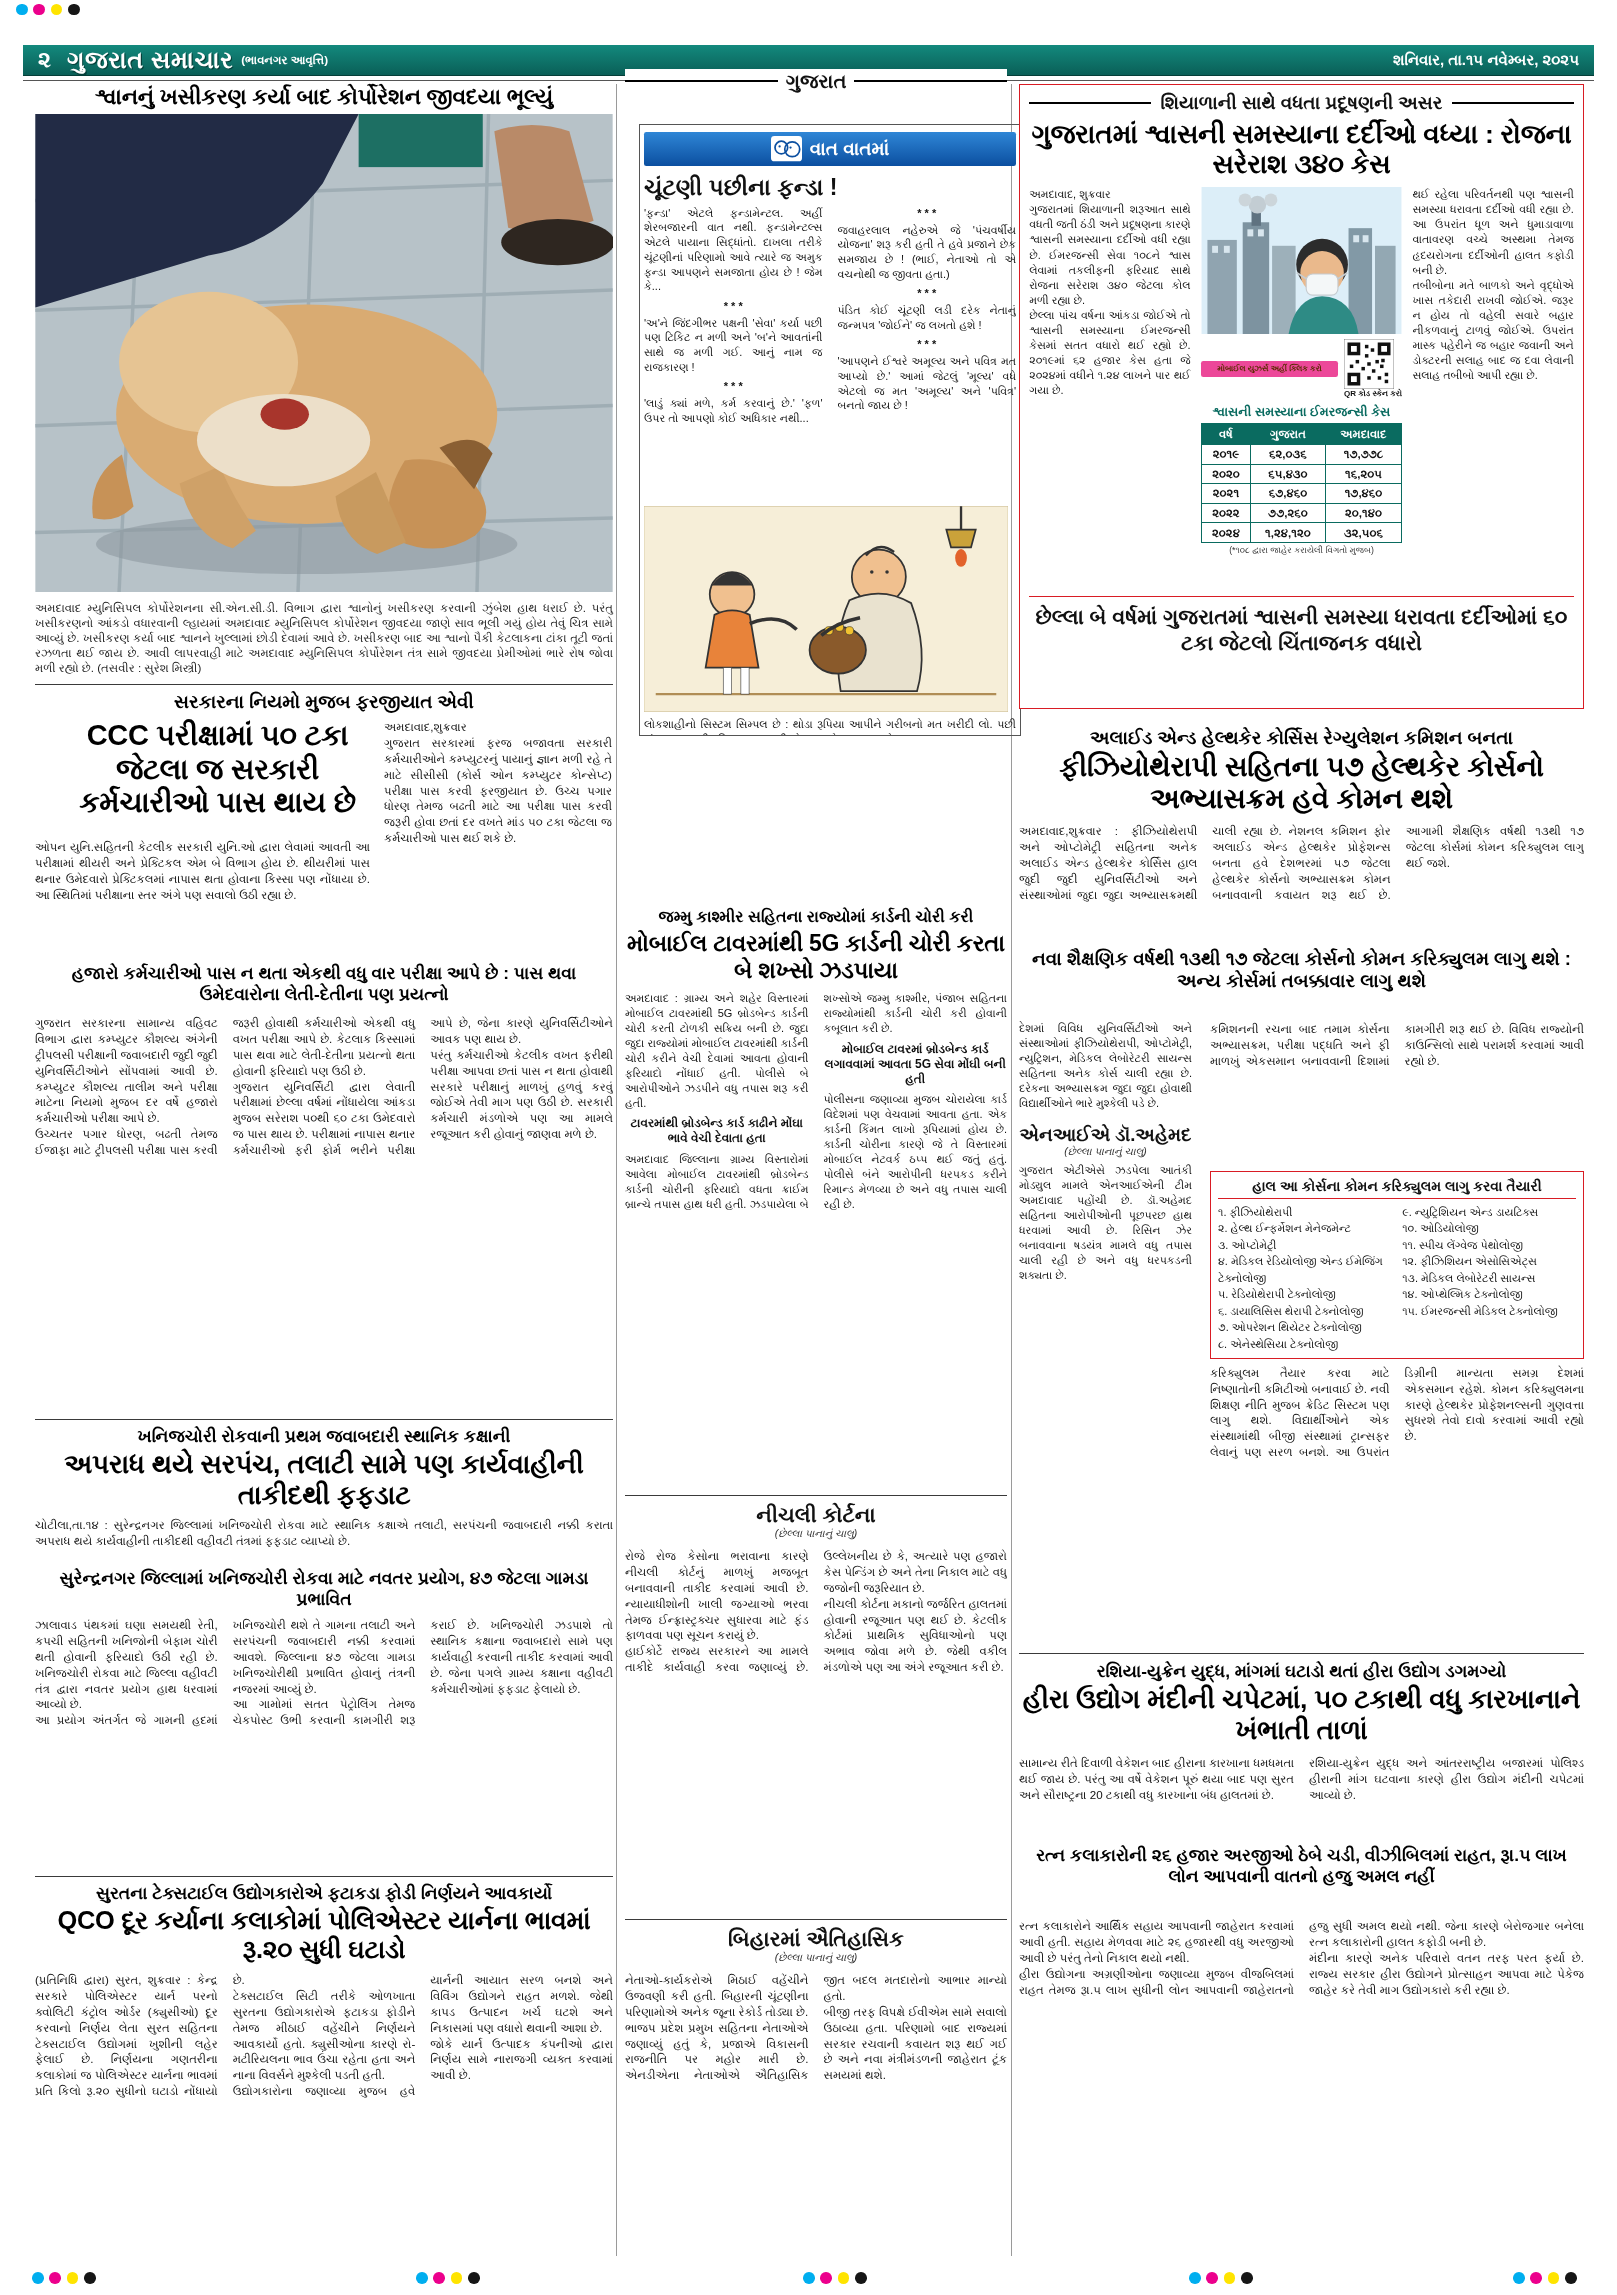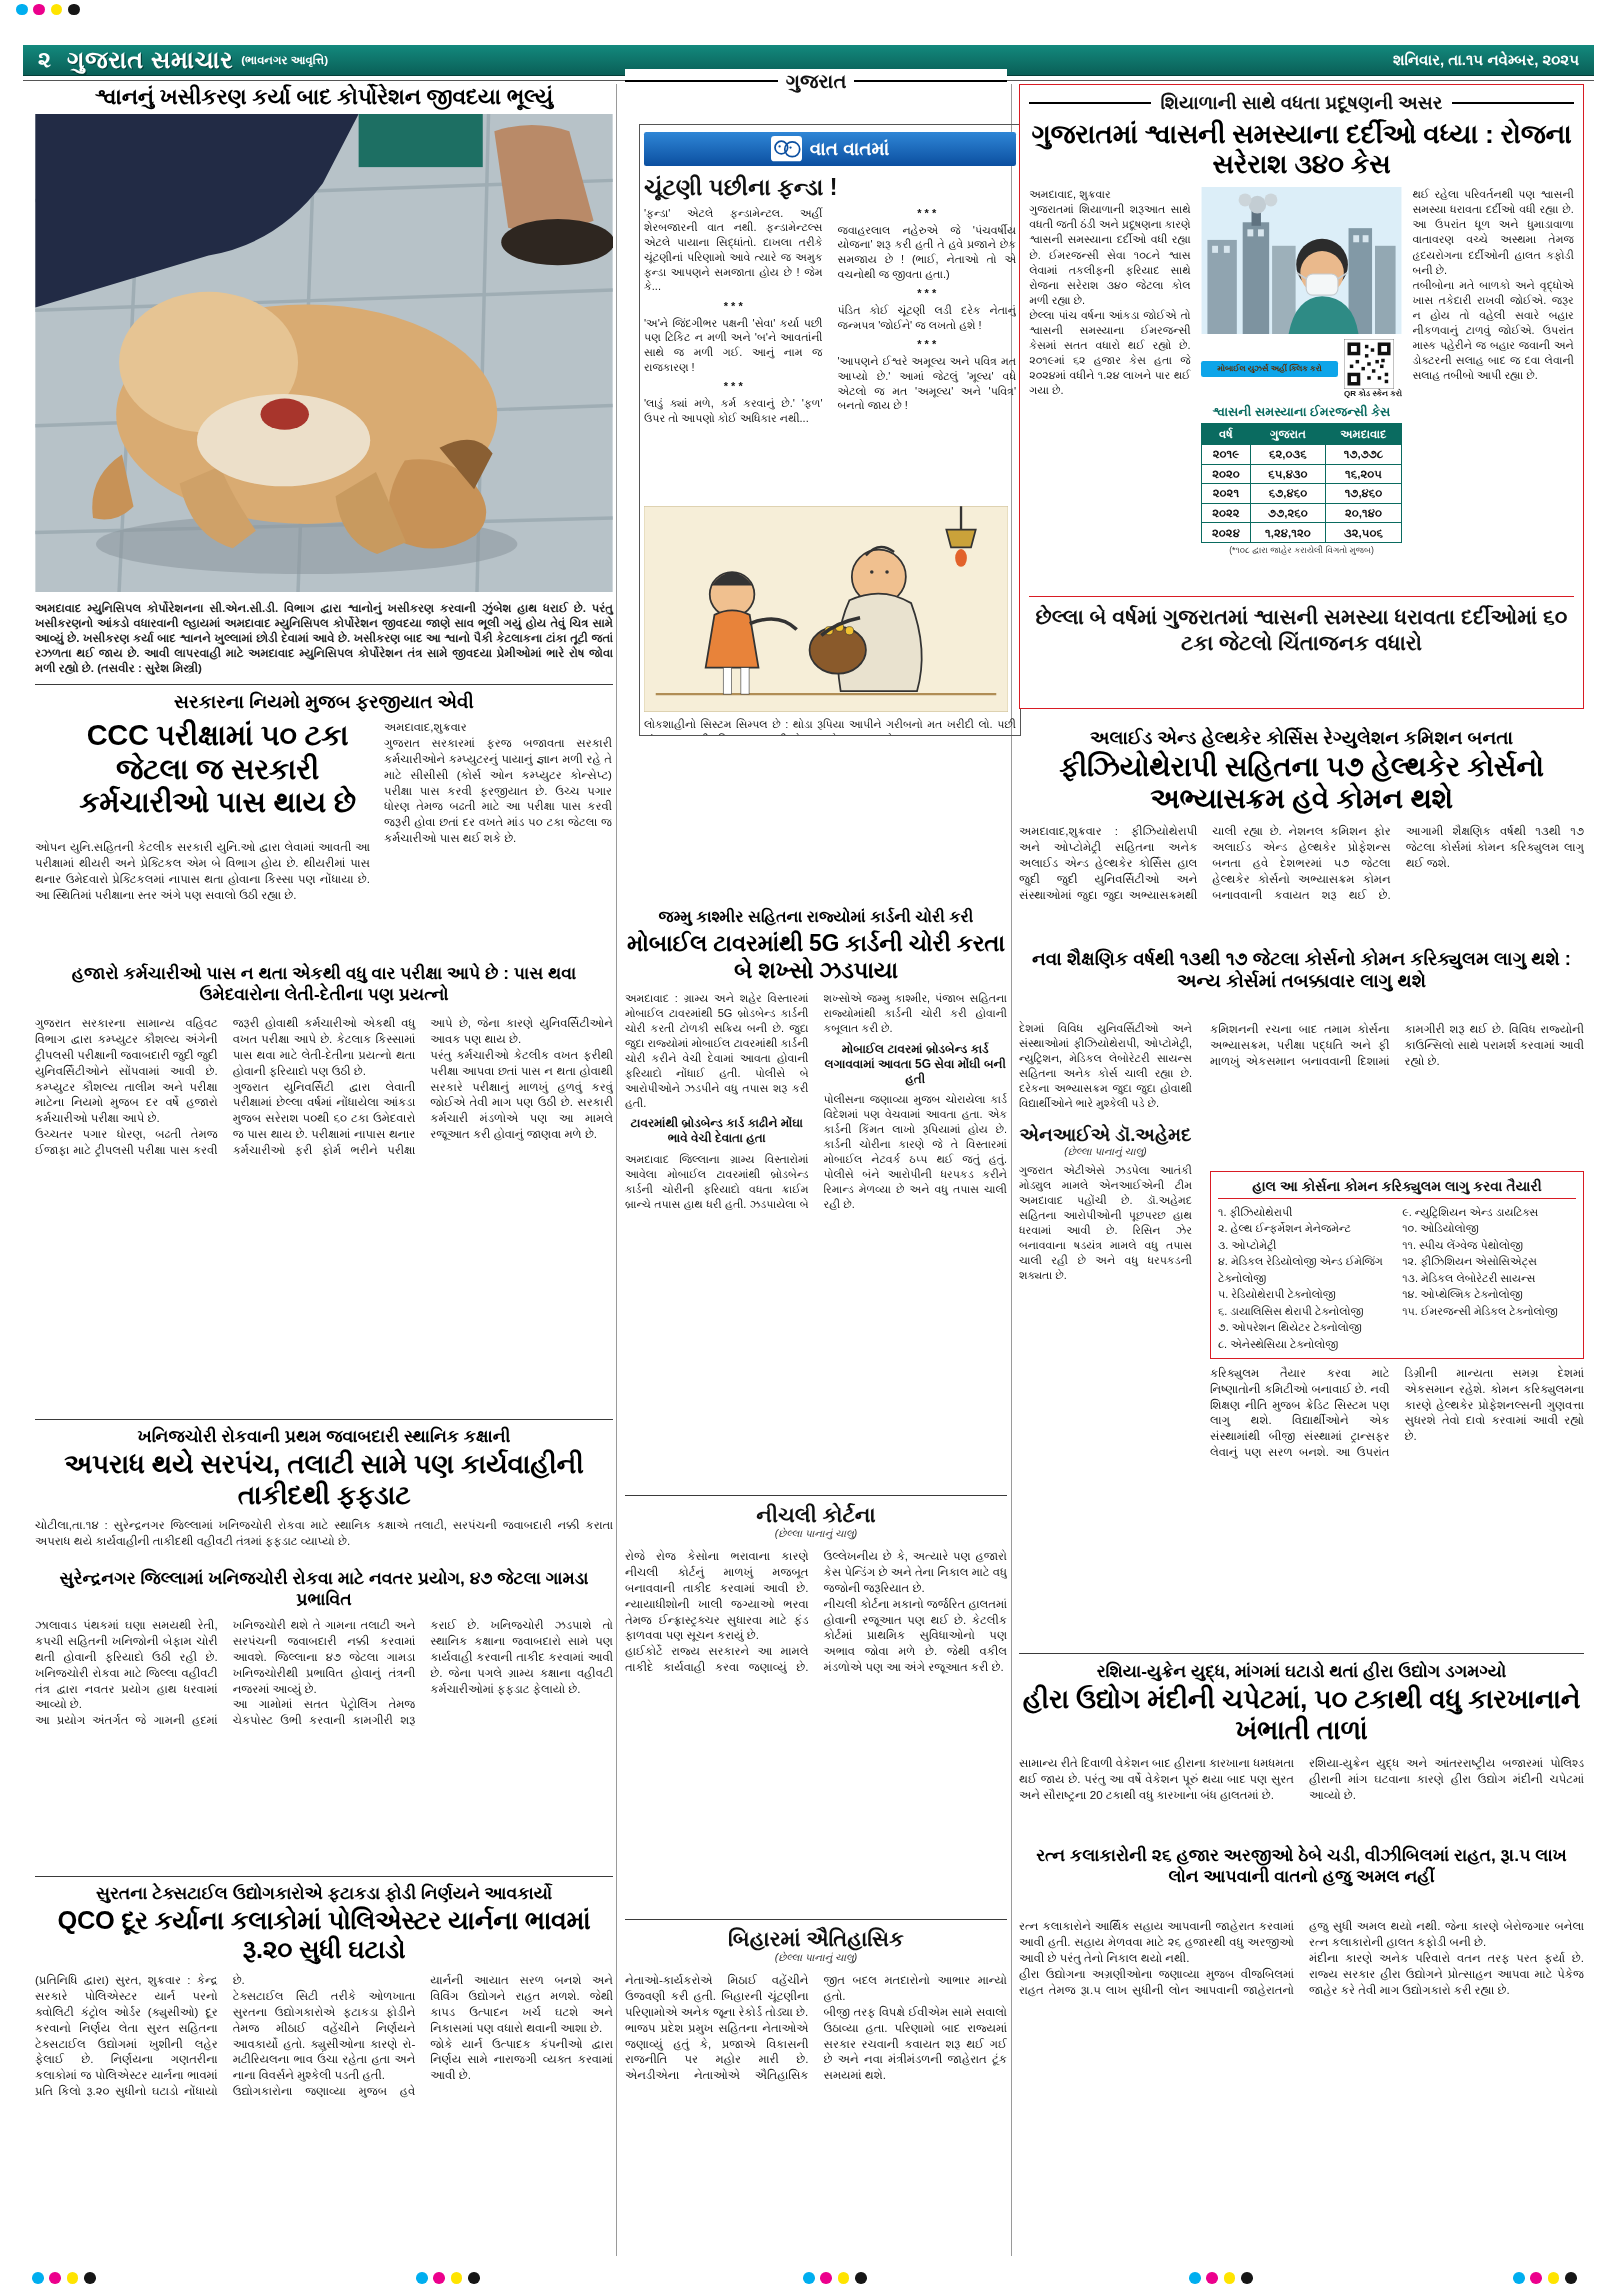--- a/index.html
+++ b/index.html
@@ -20,21 +20,21 @@
     display:flex;align-items:center;padding:0 15px;box-sizing:border-box;color:#fff;}
   .masthead .pageno{font-size:22px;font-weight:bold;margin-right:16px;}
   .masthead .logo{font-size:24px;font-weight:bold;letter-spacing:0.6px;text-shadow:1.2px 1.2px 0 #063f39;}
   .masthead .edition{font-size:11.6px;font-weight:bold;margin-left:8px;}
   .masthead .mdate{margin-left:auto;font-size:15px;font-weight:bold;}
   .secstrip{position:absolute;left:625px;top:69px;width:382px;height:24px;background:#fff;
     display:flex;align-items:center;gap:8px;}
   .secstrip .ln{flex:1;height:1.7px;background:#000;}
   .secstrip .sectxt{font-size:19.6px;font-weight:bold;}
   .topline{position:absolute;left:23px;top:80px;width:1571px;height:1.2px;background:#555;}
-  .caption{font-size:11.6px;line-height:1.3;text-align:justify;font-weight:bold;color:#222;}
+  .caption{font-size:11.6px;line-height:1.3;text-align:justify;font-weight:normal;color:#222;}
   .vaatbox{position:absolute;left:639px;top:124px;width:382px;height:612px;border:1.7px solid #555;
     box-sizing:border-box;padding:7px 4px;overflow:hidden;}
   .vaathead{height:34px;background:linear-gradient(180deg,#2f86d6,#0b4fa0);display:flex;align-items:center;
     justify-content:center;gap:8px;color:#fff;font-size:18.5px;font-weight:bold;border-radius:2.3px;}
   .vaattitle{font-size:23px;font-weight:bold;text-align:left;margin:8px 0 4.6px 0;}
   .vaat-text p{margin:0 0 2.3px 0;font-size:11px;line-height:1.34;text-align:justify;}
   .vaat-text p + p::before{content:"* * *";display:block;text-align:center;font-weight:bold;margin:4.6px 0 2.3px 0;}
   .vaatsign{text-align:right;font-weight:bold;font-size:12.7px;margin-top:4.6px;}
   .cross{font-weight:bold;text-align:center;font-size:12px;line-height:1.25;margin:5.8px 0;}
   .g5body p{margin:0 0 5.8px 0;}
@@ -49,21 +49,21 @@
   .bcol{flex:1;}
   .bmid{width:201px;flex:none;}
   .etable{width:100%;border-collapse:collapse;border:1.2px solid #0a6b60;margin-top:3.5px;}
   .etable th{background:#0a6b60;color:#fff;font-size:11.6px;padding:2.9px 2.3px;border:0.6px solid #0a6b60;}
   .etable td{font-size:11.6px;font-weight:bold;text-align:center;padding:2.3px 2.3px;border:0.6px solid #0a6b60;}
   .tbl-title{font-size:12.7px;font-weight:bold;text-align:center;color:#0a6b60;margin-top:5.8px;}
   .tbl-foot{font-size:8.7px;text-align:center;color:#333;margin-top:2.3px;}
   .bstrip{border-top:1.2px solid #d91c24;margin-top:5.8px;padding-top:7px;font-size:21px;font-weight:bold;
     text-align:center;line-height:1.22;}
   .qrrow{display:flex;align-items:center;gap:5.8px;margin-top:4.6px;}
-  .qrtag{background:#0ea5e9;color:#5a2c00;font-size:8px;font-weight:bold;padding:3.5px 4.6px;border-radius:2.3px;
+  .qrtag{background:#ec4899;color:#5a2c00;font-size:8px;font-weight:bold;padding:3.5px 4.6px;border-radius:2.3px;
     line-height:1.2;flex:1;text-align:center;}
   .qrcap{font-size:8px;font-weight:bold;text-align:center;}
   .listbox{border:1.7px solid #d91c24;box-sizing:border-box;padding:5.8px 7px;margin:5.8px 0;overflow:hidden;}
   .listbox .lt{font-size:14px;font-weight:bold;text-align:center;border-bottom:1.2px solid #d91c24;
     padding-bottom:3.5px;margin-bottom:4.6px;}
   .listcols{display:flex;gap:10.4px;}
   .listcols ul{list-style:none;margin:0;padding:0;flex:1;}
   .listcols li{font-size:11px;line-height:1.5;}
   .regmarks{position:absolute;display:flex;gap:5.8px;}
   .dot{width:11.6px;height:11.6px;border-radius:50%;}

